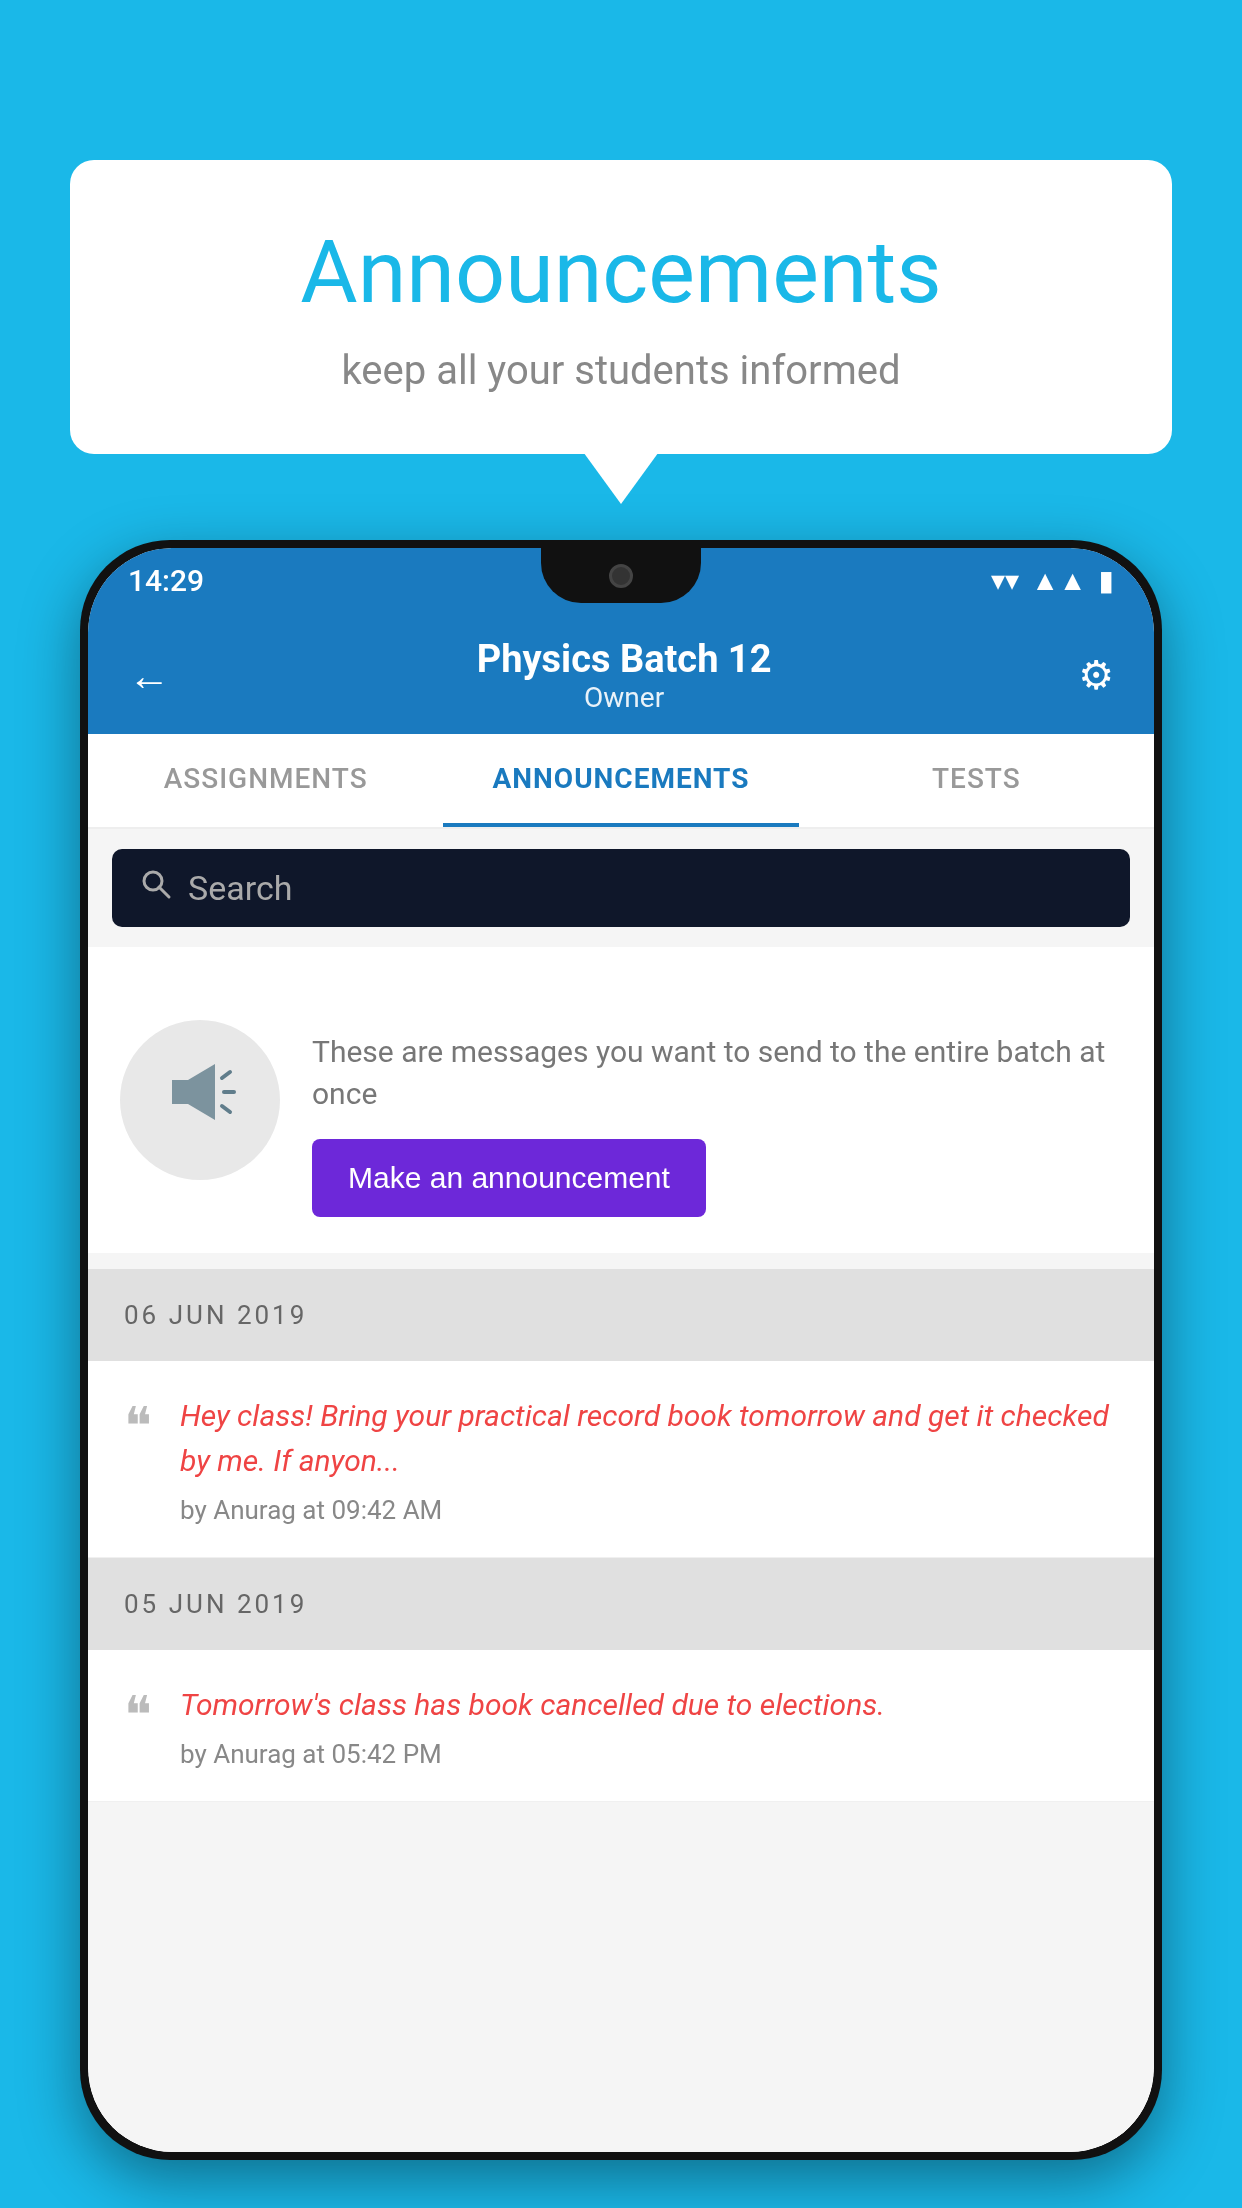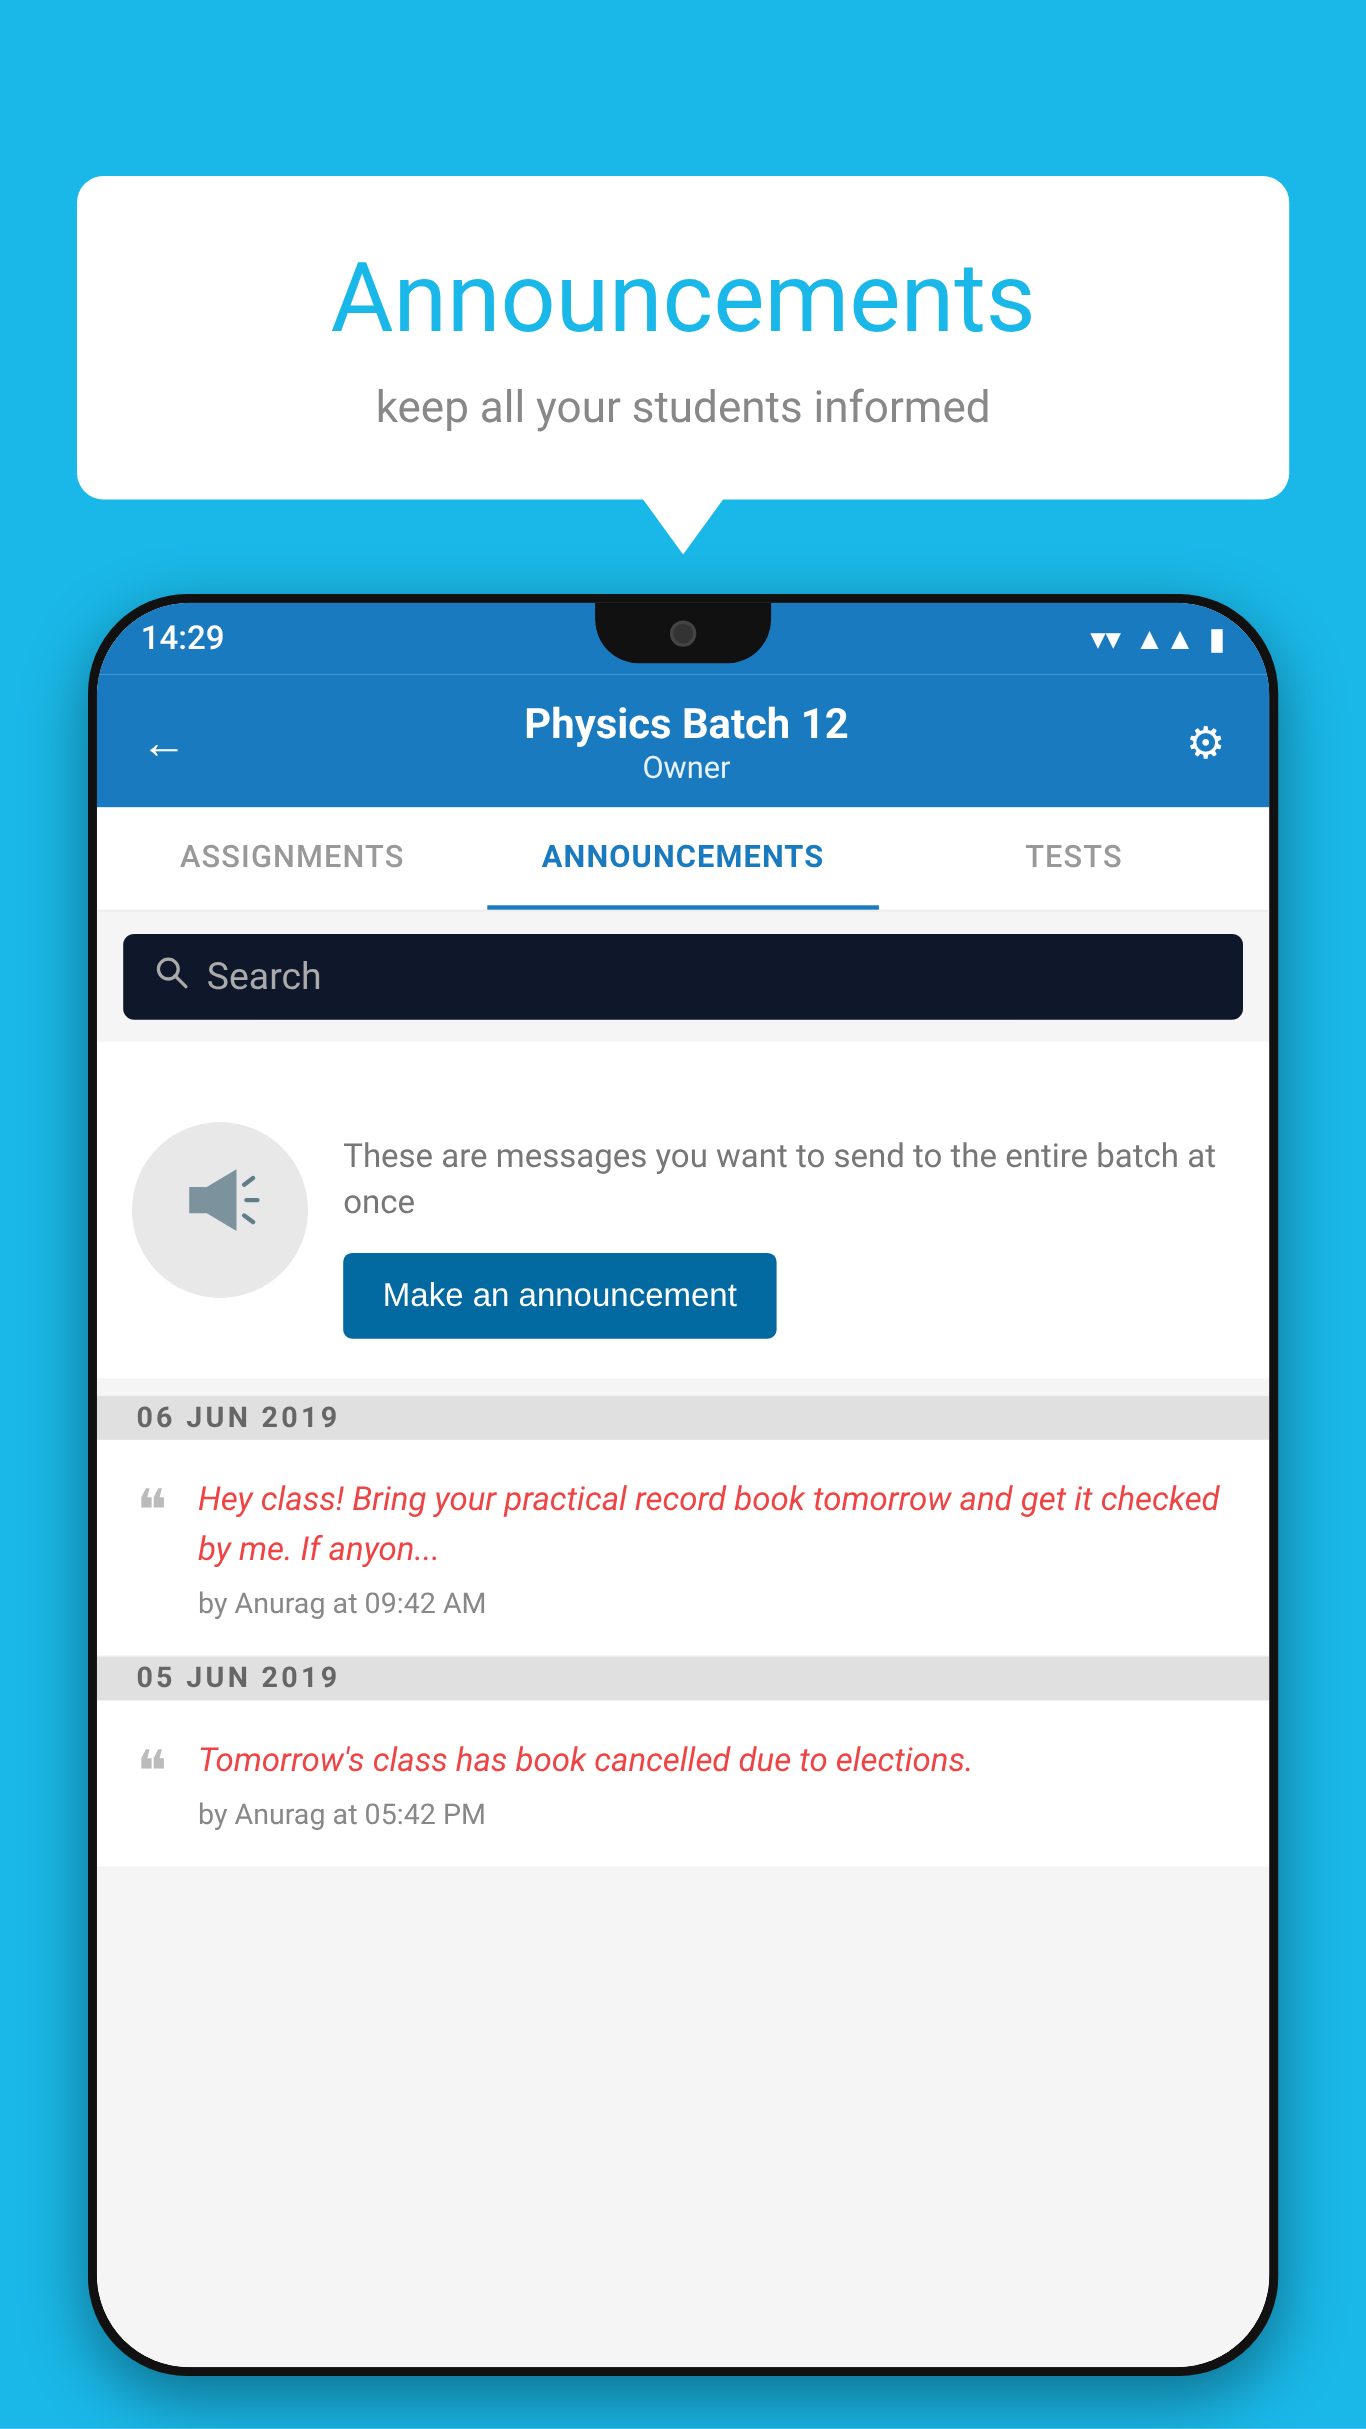--- a/index.html
+++ b/index.html
@@ -257,38 +257,38 @@
 
     .promo-desc {
       font-size: 30px;
       color: #777;
       margin-bottom: 24px;
       line-height: 1.4;
       margin-top: 48px;
     }
 
     .make-announcement-btn {
-      background: #0369a1;
+      background: #6d28d9;
       color: white;
       border: none;
       border-radius: 8px;
       padding: 22px 36px;
       font-size: 30px;
       cursor: pointer;
       font-weight: 500;
     }
 
     
     .date-divider {
       background: #e0e0e0;
-      padding: 5px 36px;
+      padding: 31px 36px;
       font-size: 26px;
       color: #666;
       letter-spacing: 3px;
-      font-weight: 700;
+      font-weight: 400;
     }
 
     
     .announcement-item {
       background: white;
       padding: 32px 36px;
       display: flex;
       align-items: flex-start;
       gap: 28px;
       border-bottom: 1px solid #f0f0f0;

